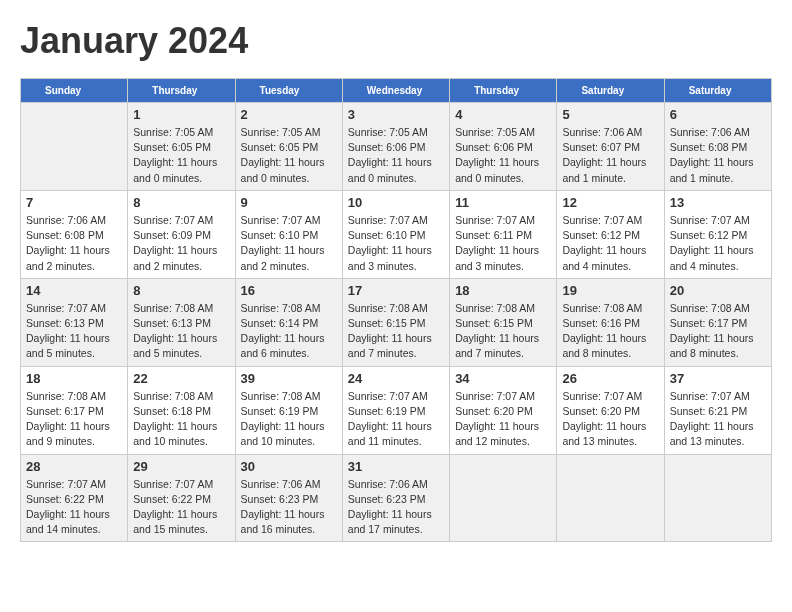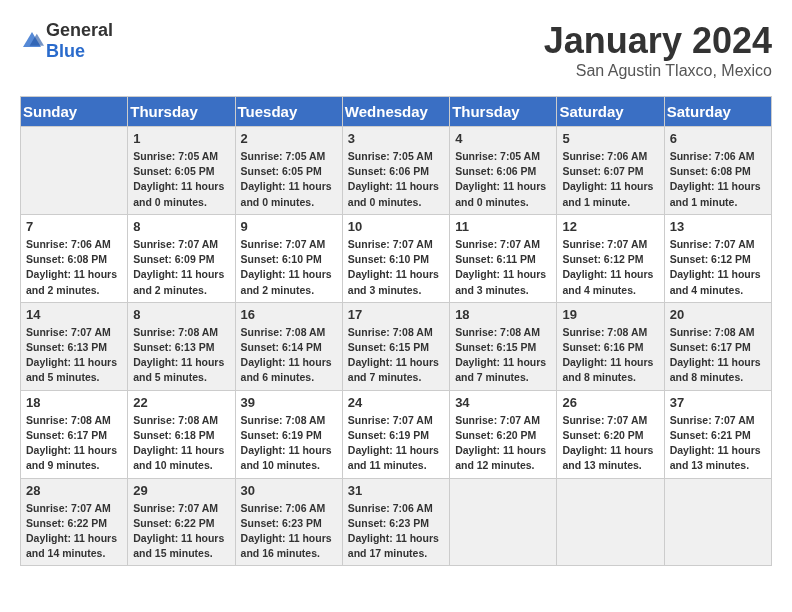--- a/index.html
+++ b/index.html
@@ -49,71 +49,59 @@
     }
     .calendar {
       width: 100%;
       border-collapse: collapse;
       font-size: 11px;
     }
     .calendar th {
       background-color: #3a6fc4;
       color: white;
       text-align: left;
-      padding: 6px 2px;
-      font-size: 15px;
+      padding: 6px 24px;
+      font-size: 10px;
       font-weight: bold;
       border: 1px solid #ccc;
     }
     .calendar td {
       border: 1px solid #ccc;
       vertical-align: top;
       padding: 4px 5px;
       width: 14.28%;
       min-height: 80px;
       color: #333;
     }
     .day-num {
       font-size: 13px;
       font-weight: bold;
       margin-bottom: 3px;
     }
     .day-info {
       font-size: 10.5px;
       line-height: 1.45;
       color: #333;
-      font-weight: bold;
     }
     .empty-cell {
       background: #f9f9f9;
     }
     .row-shaded td {
       background: #f0f0f0;
     }
     .row-white td {
       background: #ffffff;
     }
   </style>
 </head>
 <body>
 
 <div class="header-area">
-  <div class="logo">
-    <svg class="logo-icon" viewBox="0 0 40 40">
-      <polygon points="20,5 35,30 5,30" fill="#2a6bcc" opacity="0.8"></polygon>
-      <polygon points="28,8 40,28 16,28" fill="#1a4fa0" opacity="0.6"></polygon>
-    </svg>
-    <div>
-      <span class="logo-text-general">General</span><br>
-      <span class="logo-text-blue">Blue</span>
-    </div>
-  </div>
   <div class="title-area">
     <div class="month-title">January 2024</div>
-    <div class="location-title">San Agustin Tlaxco, Mexico</div>
   </div>
 </div>
 
 <table class="calendar">
   <thead>
     <tr>
       <th>Sunday</th>
       <th>Thursday</th>
       <th>Tuesday</th>
       <th>Wednesday</th>

